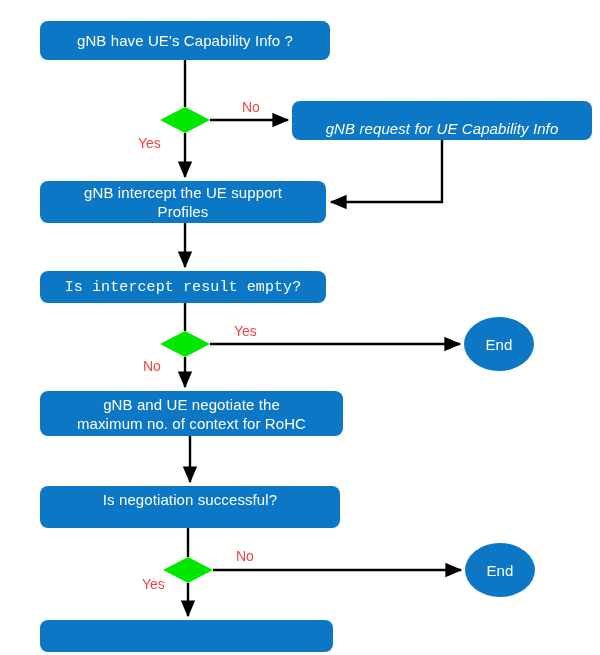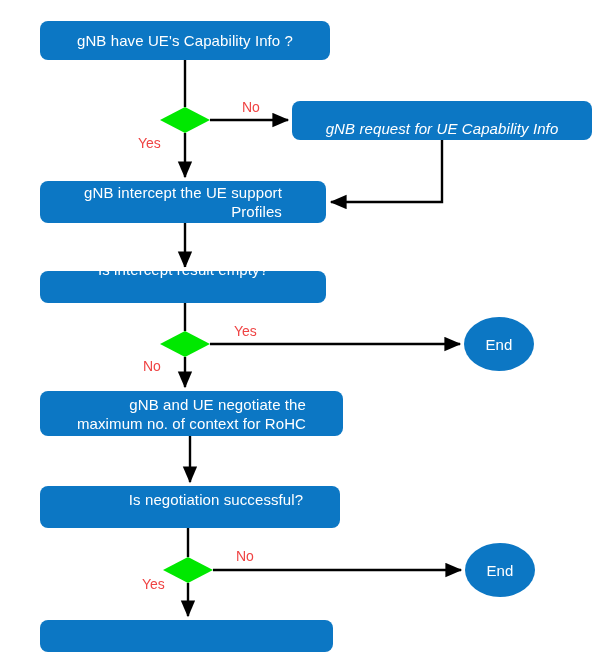--- a/index.html
+++ b/index.html
@@ -22,21 +22,21 @@
     left: 0;
     top: 0;
     width: 600px;
     height: 655px;
   }
   .node-label {
     position: absolute;
     display: flex;
     align-items: center;
     justify-content: center;
-    text-align: right;
+    text-align: center;
     color: #ffffff;
     font-family: "Liberation Sans", sans-serif;
     font-size: 15px;
     line-height: 19px;
     letter-spacing: 0.1px;
     pointer-events: none;
     white-space: pre-line;
   }
   .edge-label {
     position: absolute;
@@ -106,26 +106,26 @@
     </g>
   </svg>
 
   <div class="node-label" style="left:40px; top:21px; width:290px; height:39px;">gNB have UE's Capability Info ?</div>
 
   <div class="node-label" style="left:292px; top:101px; width:300px; height:54px;font-style:italic;">gNB request for UE Capability Info</div>
 
   <div class="node-label" style="left:40px; top:181px; width:286px; height:42px;">gNB intercept the UE support
 Profiles</div>
 
-  <div class="node-label" style="left:40px; top:253px; width:286px; height:32px;">Is intercept result empty?</div>
+  <div class="node-label" style="left:40px; top:271px; width:286px; height:32px;font-family:Liberation Mono, monospace;">Is intercept result empty?</div>
 
   <div class="node-label" style="left:40px; top:391px; width:303px; height:45px;">gNB and UE negotiate the
 maximum no. of context for RoHC</div>
 
-  <div class="node-label" style="left:40px; top:486px; width:300px; height:26px;padding-left:26px;">Is negotiation successful?</div>
+  <div class="node-label" style="left:40px; top:486px; width:300px; height:26px;">Is negotiation successful?</div>
 
 
   <div class="node-label" style="left:464px; top:317px; width:70px; height:54px;">End</div>
 
   <div class="node-label" style="left:465px; top:543px; width:70px; height:54px;">End</div>
 
   <div class="edge-label" style="left:242px; top:99px;">No</div>
 
   <div class="edge-label" style="left:138px; top:135px;">Yes</div>
 

